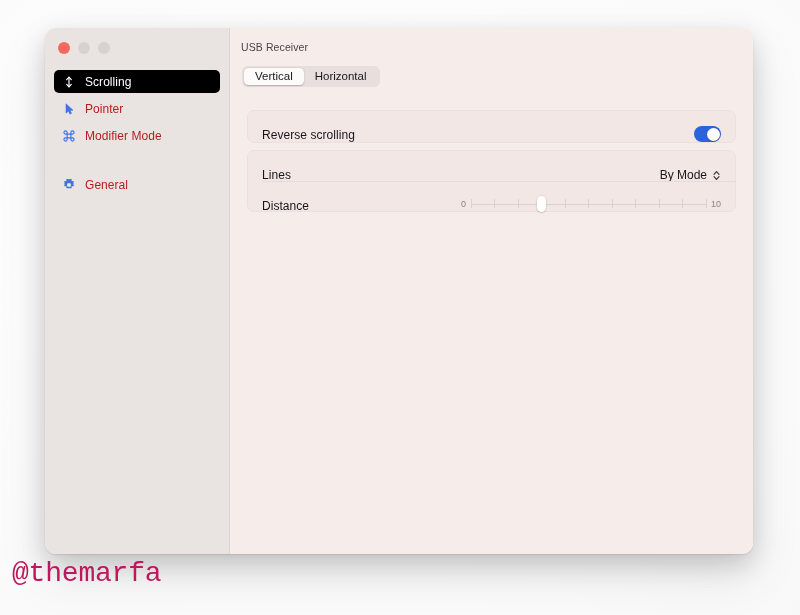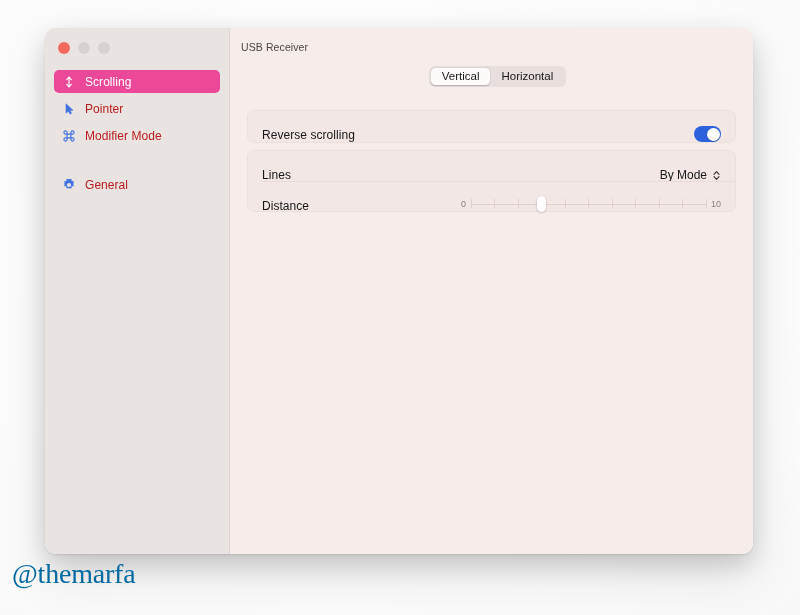--- a/index.html
+++ b/index.html
@@ -75,21 +75,21 @@
     height: 23px;
     display: flex;
     align-items: center;
     border-radius: 5px;
     padding: 0 8px;
     gap: 9px;
     margin-bottom: 4px;
     cursor: default;
   }
   .side-item.selected {
-    background: #ec4899;
+    background: #000000;
   }
   .side-item .s-label {
     font-size: 12px;
     color: #b91c1c;
     letter-spacing: 0.05px;
     white-space: nowrap;
   }
   .side-item.selected .s-label { color: #ffffff; }
 
   .side-icon {
@@ -119,21 +119,20 @@
     color: #4b4547;
     letter-spacing: 0.1px;
   }
 
   #segmented-wrap {
     position: absolute;
     top: 38px;
     left: 12px;
     right: 0;
     display: flex;
-    justify-content: center;
   }
   #segmented {
     display: flex;
     background: #e7dedd;
     border-radius: 6px;
     padding: 2px;
     height: 21px;
     align-items: center;
   }
   .seg {
@@ -274,23 +273,23 @@
     background: #fffdfd;
     box-shadow: 0 0.5px 2px rgba(0,0,0,0.28);
   }
 
   
   #watermark {
     position: absolute;
     left: 12px;
     top: 558px;
     font-size: 28px;
-    color: #0369a1;
+    color: #be185d;
     letter-spacing: -0.2px;
-    font-family: Liberation Serif, serif;
+    font-family: Liberation Mono, monospace;
     font-weight: 300;
   }
 </style>
 </head>
 <body>
 
 <div id="desktop"></div>
 
 <div id="window">
 

